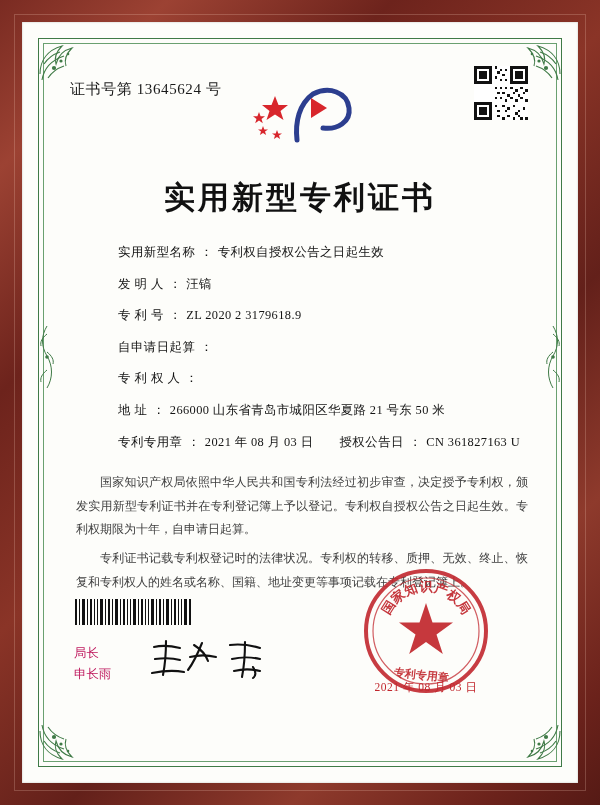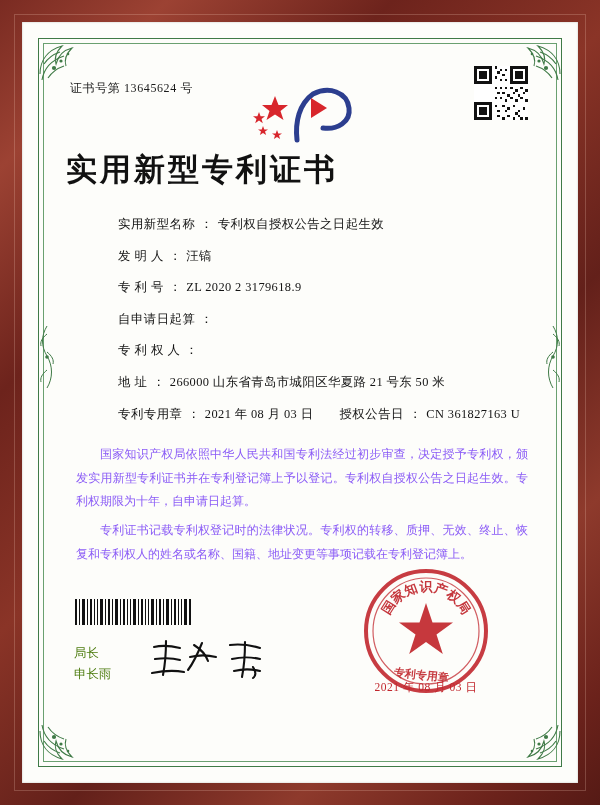--- a/index.html
+++ b/index.html
@@ -81,21 +81,21 @@
   
   .content {
     position: absolute;
     left: 44px;
     right: 44px;
     top: 58px;
     bottom: 40px;
   }
 
   .cert-number {
-    font-size: 12px;
+    font-size: 15px;
     color: #1a1a1a;
     letter-spacing: 0.6px;
     margin-left: 4px;
   }
 
   
   .qr {
     position: absolute;
     right: 6px;
     top: -14px;
@@ -110,26 +110,26 @@
     position: absolute;
     left: 50%;
     transform: translateX(-50%);
     top: 2px;
     width: 126px;
     height: 68px;
   }
   .emblem svg { width: 100%; height: 100%; display: block; }
 
   .main-title {
-    text-align: left;
+    text-align: center;
     font-size: 31px;
     font-weight: bold;
     color: #111;
     letter-spacing: 3px;
-    margin-top: 52px;
+    margin-top: 78px;
     font-family: "DejaVu Serif", serif;
   }
 
   .fields {
     margin-top: 24px;
     padding-left: 52px;
     padding-right: 10px;
   }
   .field-row {
     display: flex;
@@ -153,21 +153,21 @@
     margin-left: 26px;
     white-space: nowrap;
   }
 
   .body-text {
     margin-top: 20px;
     padding-left: 10px;
     padding-right: 6px;
     font-size: 12px;
     line-height: 1.95;
-    color: #8b5cf6;
+    color: #404040;
     text-align: justify;
   }
   .body-text p {
     margin: 0 0 6px 0;
     text-indent: 24px;
   }
 
   
   .barcode {
     position: absolute;
@@ -177,21 +177,21 @@
     height: 26px;
   }
   .barcode svg { display:block; width:100%; height:100%; }
 
   
   .sig-block {
     position: absolute;
     left: 8px;
     bottom: 58px;
     font-size: 12.4px;
-    color: #4d7c0f;
+    color: #be185d;
     line-height: 1.7;
   }
   .sig-handwriting {
     position: absolute;
     left: 80px;
     bottom: 62px;
     width: 125px;
     height: 44px;
     color: #111;
   }

